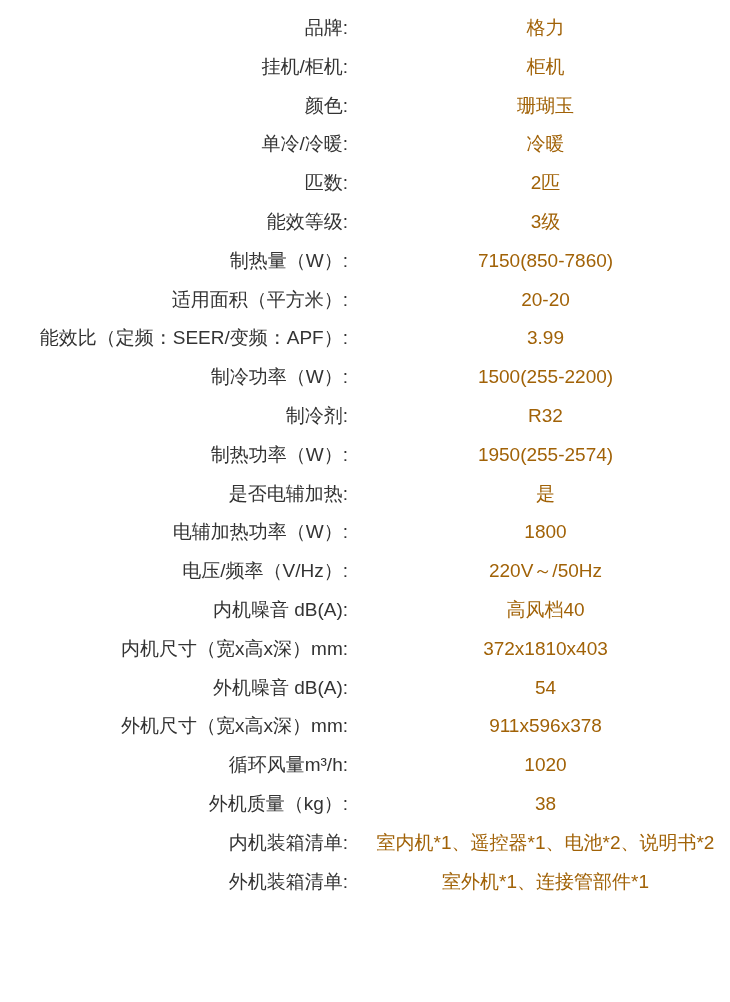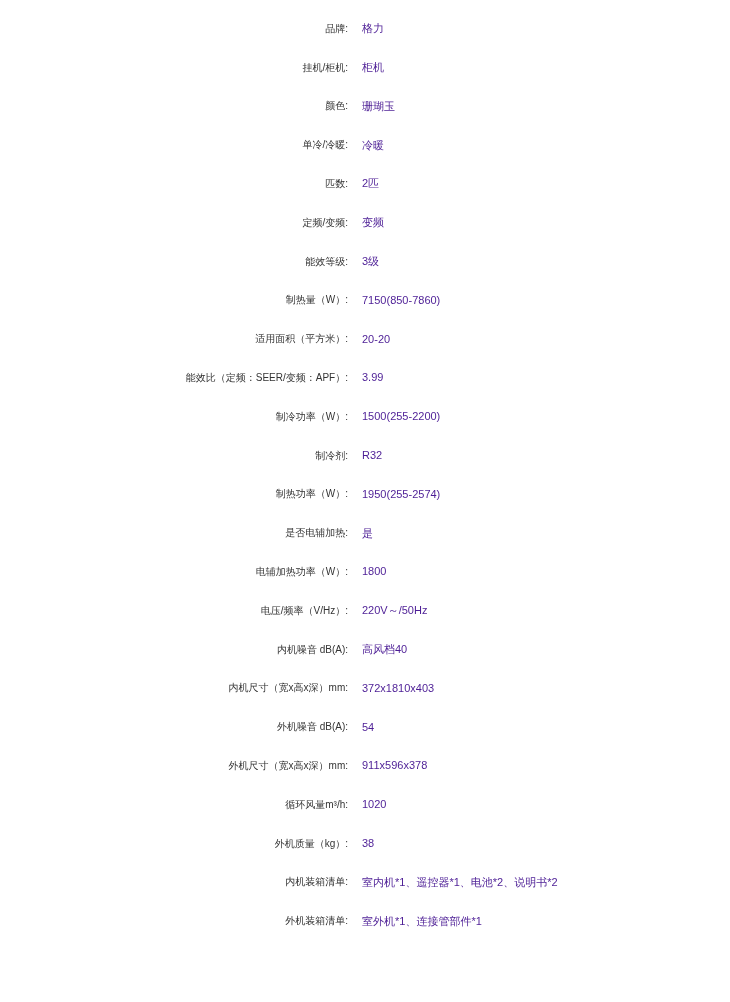--- a/index.html
+++ b/index.html
@@ -24,31 +24,31 @@
     border-collapse: collapse;
   }
   .spec-table tr {
     height: 38.8px;
   }
   .spec-label {
     width: 348px;
     text-align: right;
     vertical-align: middle;
     padding: 0 0 0 0;
-    font-size: 10px;
+    font-size: 19px;
     color: #333333;
     white-space: nowrap;
     line-height: 1.3;
   }
   .spec-value {
-    text-align: left;
+    text-align: center;
     vertical-align: middle;
     padding-left: 14px;
-    font-size: 11px;
-    color: #4c1d95;
+    font-size: 19px;
+    color: #a16207;
     white-space: nowrap;
     line-height: 1.3;
   }
 </style>
 </head>
 <body>
 
 <div class="spec-sheet">
   <table class="spec-table">
     <tbody>
@@ -64,24 +64,20 @@
         <td class="spec-label">颜色:</td>
         <td class="spec-value">珊瑚玉</td>
       </tr>
       <tr>
         <td class="spec-label">单冷/冷暖:</td>
         <td class="spec-value">冷暖</td>
       </tr>
       <tr>
         <td class="spec-label">匹数:</td>
         <td class="spec-value">2匹</td>
-      </tr>
-      <tr>
-        <td class="spec-label">定频/变频:</td>
-        <td class="spec-value">变频</td>
       </tr>
       <tr>
         <td class="spec-label">能效等级:</td>
         <td class="spec-value">3级</td>
       </tr>
       <tr>
         <td class="spec-label">制热量（W）:</td>
         <td class="spec-value">7150(850-7860)</td>
       </tr>
       <tr>

